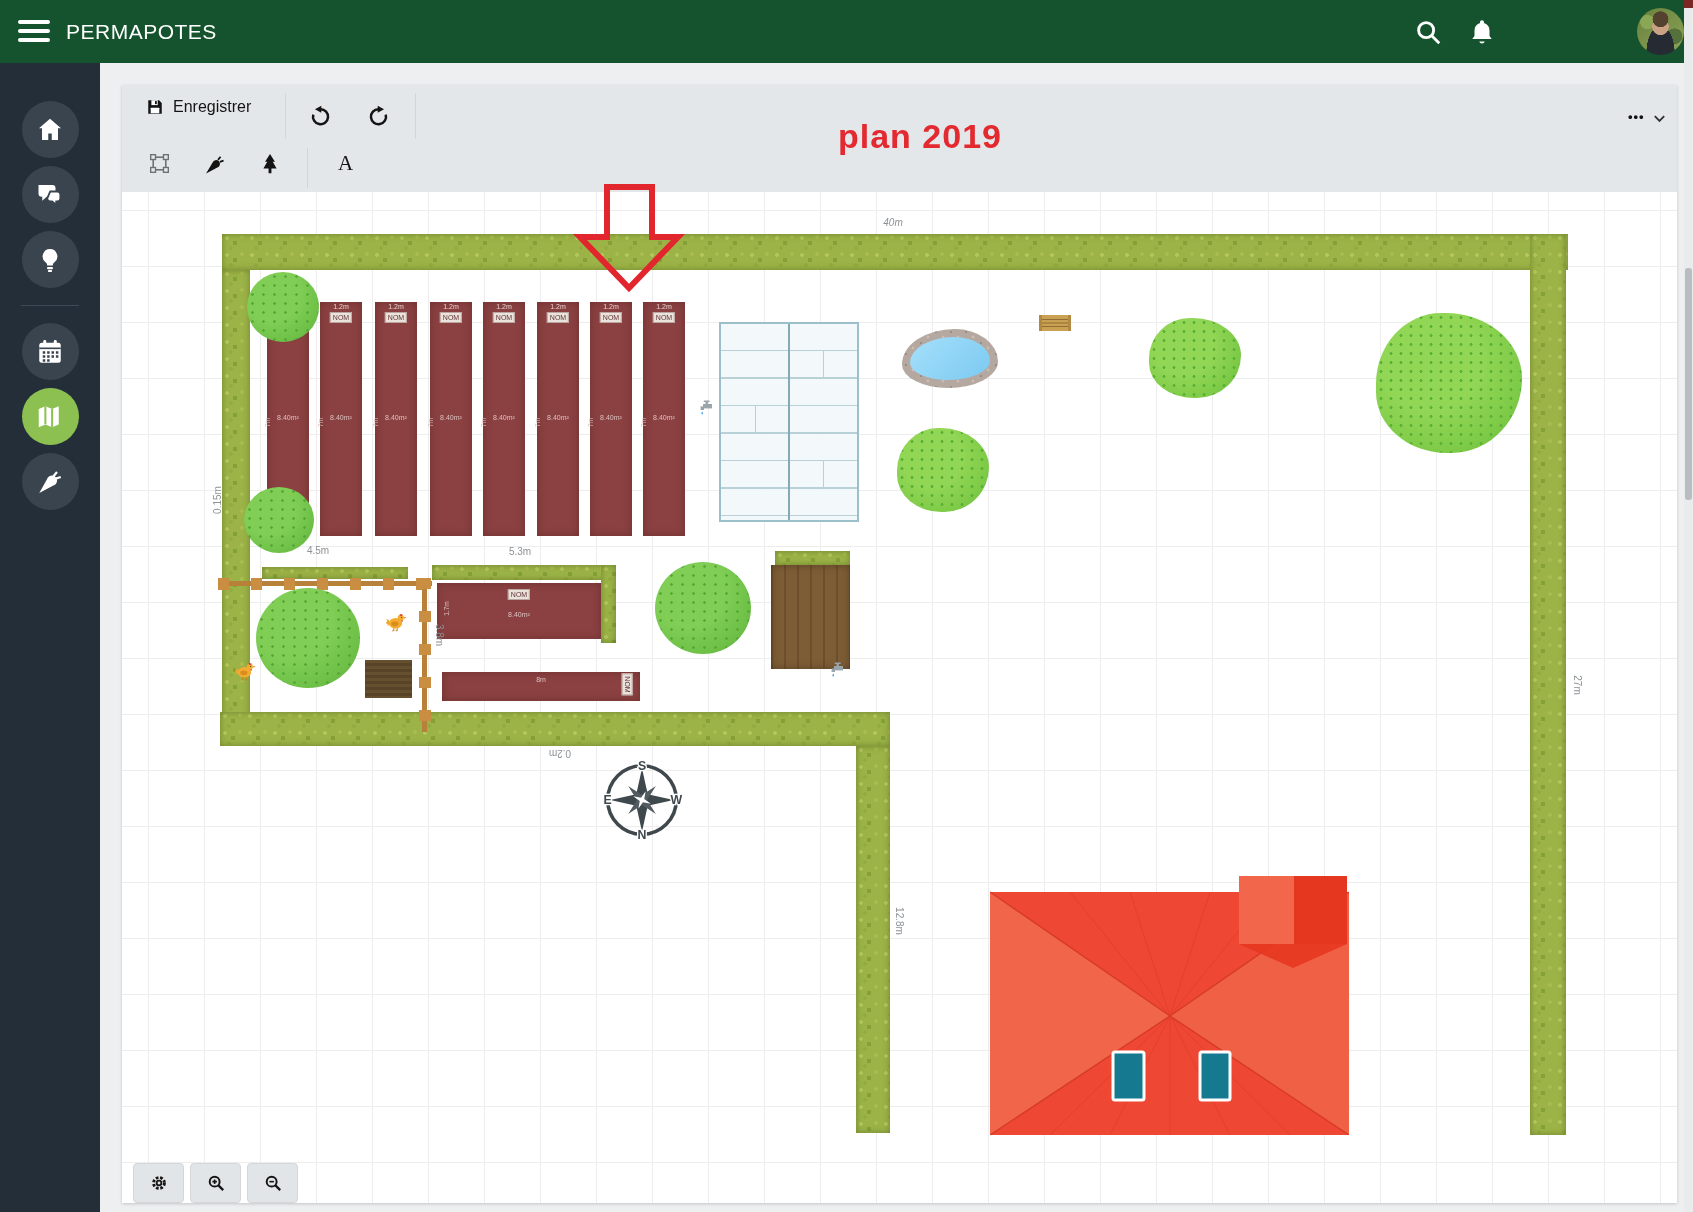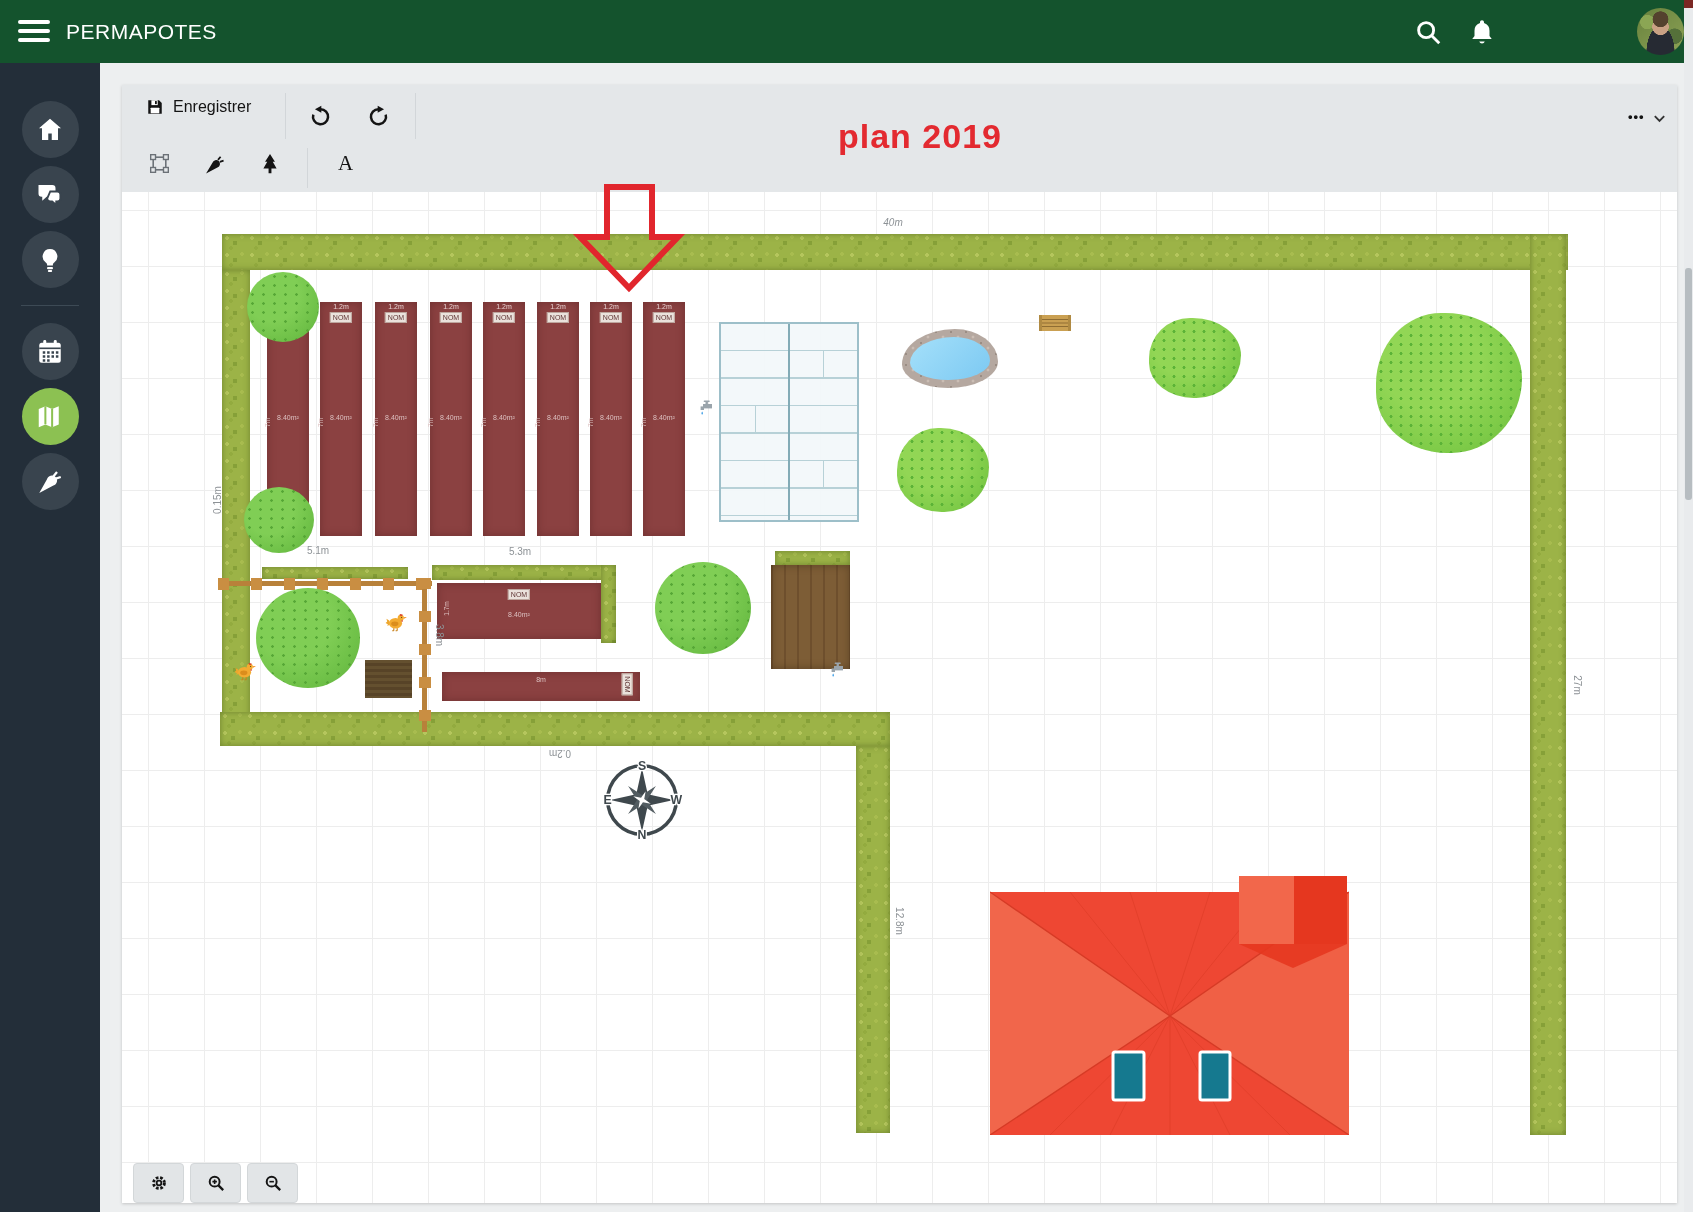--- a/index.html
+++ b/index.html
@@ -444,21 +444,21 @@
         <rect x="304" y="0" width="53" height="68" fill="#e5371f"></rect>
         <path d="M249 68 L357 68 L303 92 Z" fill="#e5371f" opacity="0.9"></path>
         <rect x="123" y="176" width="31" height="48" rx="2" fill="#15798f" stroke="#fff" stroke-width="3"></rect>
         <rect x="210" y="176" width="30" height="48" rx="2" fill="#15798f" stroke="#fff" stroke-width="3"></rect>
       </svg>
     </div>
 
     <div id="dim-layer">
         <span class="dim" style="left: 771px; top: 30px; transform: translate(-50%, -50%) rotate(0deg); font-style: italic;">40m</span>
         <span class="dim" style="left: 95px; top: 308px; transform: translate(-50%, -50%) rotate(-90deg);">0.15m</span>
-        <span class="dim" style="left: 196px; top: 358px; transform: translate(-50%, -50%) rotate(0deg);">5.1m</span>
+        <span class="dim" style="left: 196px; top: 358px; transform: translate(-50%, -50%) rotate(0deg);">4.5m</span>
         <span class="dim" style="left: 398px; top: 359px; transform: translate(-50%, -50%) rotate(0deg);">5.3m</span>
         <span class="dim" style="left: 1455px; top: 493px; transform: translate(-50%, -50%) rotate(90deg);">27m</span>
         <span class="dim" style="left: 317px; top: 443px; transform: translate(-50%, -50%) rotate(90deg);">3.8m</span>
         <span class="dim" style="left: 438px; top: 561px; transform: translate(-50%, -50%) rotate(180deg);">0.2m</span>
         <span class="dim" style="left: 777px; top: 729px; transform: translate(-50%, -50%) rotate(90deg);">12.8m</span>
       </div>
   </div>
 
   <div class="plan-title">plan 2019</div>
   <div class="arrow-ann">

